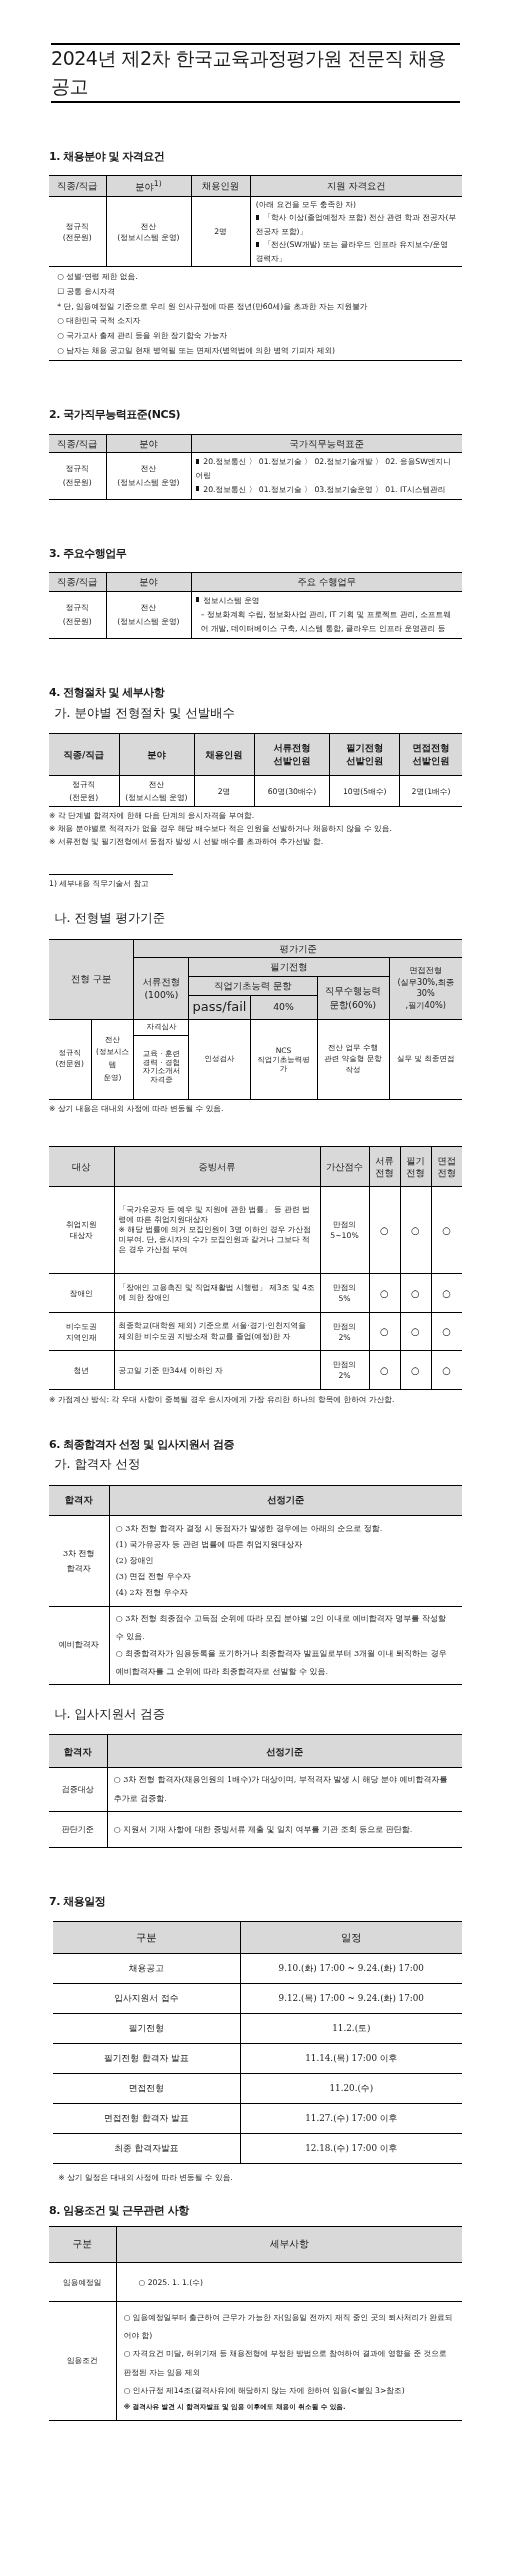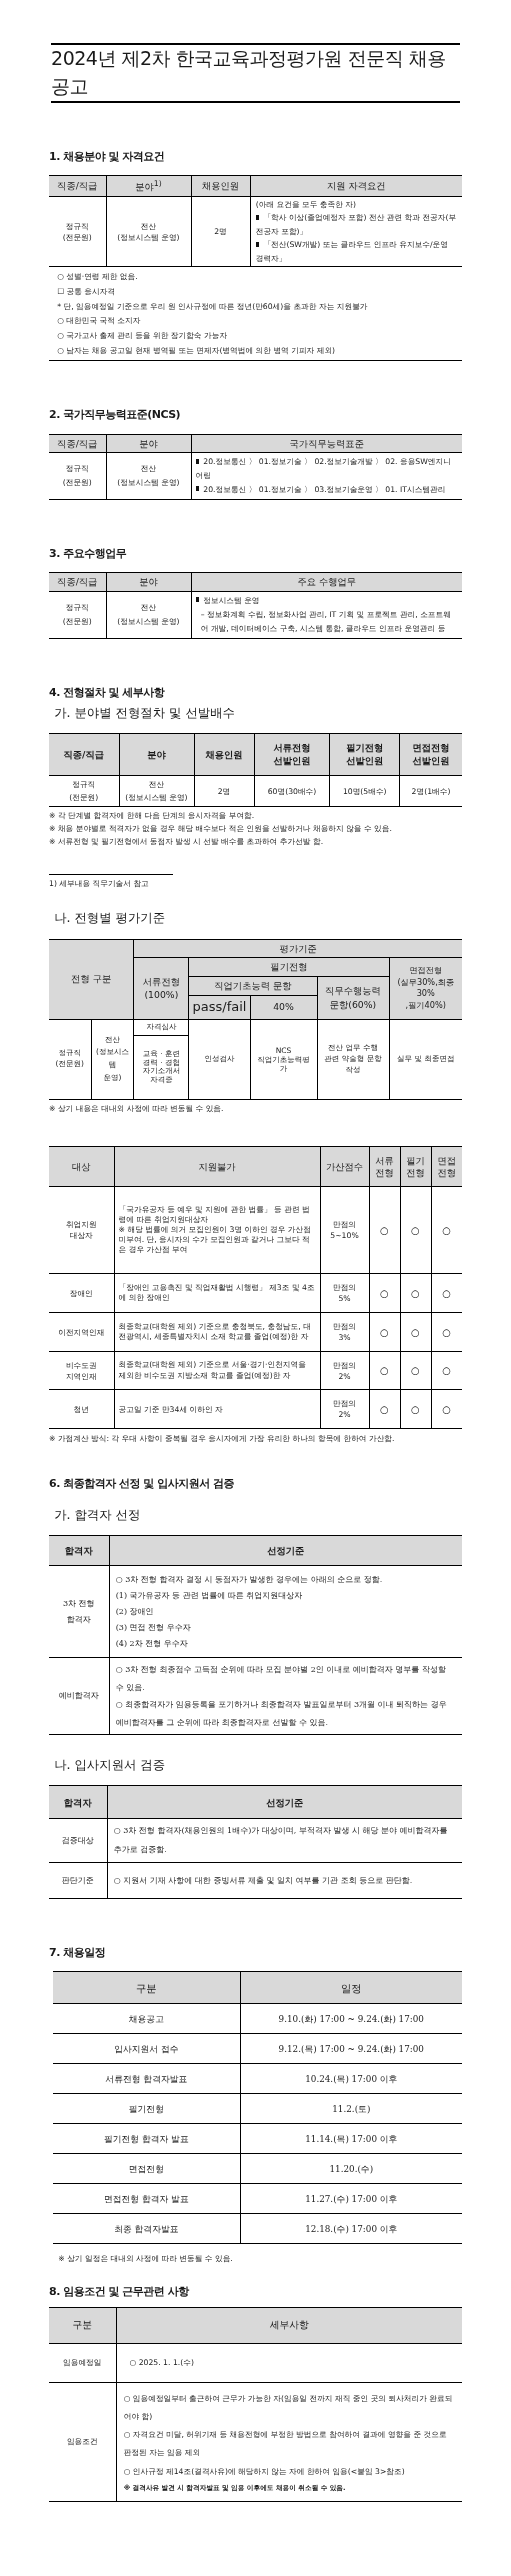--- a/index.html
+++ b/index.html
@@ -214,21 +214,21 @@
   </tbody>
     </table>
   <div class="note">※ 상기 내용은 대내외 사정에 따라 변동될 수 있음.</div>
 
   <div class="gap-m"></div>
 
   <table class="tb" style="font-size:7.7px">
     <tbody>
         <tr>
       <th style="width:65px;height:40px">대상</th>
-      <th>지원불가</th>
+      <th>증빙서류</th>
       <th style="width:49px">가산점수</th>
       <th style="width:31px;white-space:pre-line;line-height:1.3">서류
 전형</th>
       <th style="width:31px;white-space:pre-line;line-height:1.3">필기
 전형</th>
       <th style="width:31px;white-space:pre-line;line-height:1.3">면접
 전형</th>
     </tr>
     <tr>
       <td style="white-space:pre-line">취업지원
@@ -244,29 +244,20 @@
     <tr>
       <td style="white-space:pre-line">장애인</td>
       <td class="left" style="line-height:1.4;height:39px">「장애인 고용촉진 및 직업재활법 시행령」 제3조 및 4조에 의한 장애인</td>
       <td style="white-space:pre-line">만점의
 5%</td>
       <td class="circle">○</td>
       <td class="circle">○</td>
       <td class="circle">○</td>
     </tr>
     <tr>
-      <td style="white-space:pre-line">이전지역인재</td>
-      <td class="left" style="line-height:1.4;height:39px">최종학교(대학원 제외) 기준으로 충청북도, 충청남도, 대전광역시, 세종특별자치시 소재 학교를 졸업(예정)한 자</td>
-      <td style="white-space:pre-line">만점의
-3%</td>
-      <td class="circle">○</td>
-      <td class="circle">○</td>
-      <td class="circle">○</td>
-    </tr>
-    <tr>
       <td style="white-space:pre-line">비수도권
 지역인재</td>
       <td class="left" style="line-height:1.4;height:38px">최종학교(대학원 제외) 기준으로 서울·경기·인천지역을 제외한 비수도권 지방소재 학교를 졸업(예정)한 자</td>
       <td style="white-space:pre-line">만점의
 2%</td>
       <td class="circle">○</td>
       <td class="circle">○</td>
       <td class="circle">○</td>
     </tr>
     <tr>
@@ -277,21 +268,21 @@
       <td class="circle">○</td>
       <td class="circle">○</td>
       <td class="circle">○</td>
     </tr>
   </tbody>
     </table>
   <div class="note">※ 가점계산 방식: 각 우대 사항이 중복될 경우 응시자에게 가장 유리한 하나의 항목에 한하여 가산함.</div>
 
   <div class="gap-m"></div>
 
-  <h2 class="sec" style="margin-bottom:14px">6. 최종합격자 선정 및 입사지원서 검증</h2>
+  <h2 class="sec" style="margin-bottom:2px">6. 최종합격자 선정 및 입사지원서 검증</h2>
   <h3 class="sub">가. 합격자 선정</h3>
   <table class="tb serif" style="font-size:8px">
     <tbody>
         <tr>
       <th style="width:60px;height:30px" class="bold">합격자</th>
       <th class="bold">선정기준</th>
     </tr>
     <tr>
       <td style="white-space:pre-line;line-height:1.9">3차 전형
 합격자</td>
@@ -343,24 +334,20 @@
     </tr>
     <tr>
           <td style="height:30px">채용공고</td>
           <td>9.10.(화) 17:00 ~ 9.24.(화) 17:00</td>
         </tr>
     <tr>
           <td style="height:30px">입사지원서 접수</td>
           <td>9.12.(목) 17:00 ~ 9.24.(화) 17:00</td>
         </tr>
     <tr>
-          <td style="height:30px">서류전형 합격자발표</td>
-          <td>10.24.(목) 17:00 이후</td>
-        </tr>
-    <tr>
           <td style="height:30px">필기전형</td>
           <td>11.2.(토)</td>
         </tr>
     <tr>
           <td style="height:30px">필기전형 합격자 발표</td>
           <td>11.14.(목) 17:00 이후</td>
         </tr>
     <tr>
           <td style="height:30px">면접전형</td>
           <td>11.20.(수)</td>
@@ -381,21 +368,21 @@
 
   <h2 class="sec" style="margin-bottom:7.2px">8. 임용조건 및 근무관련 사항</h2>
   <table class="tb" style="font-size:7.7px">
     <tbody>
         <tr>
       <th style="width:67px;height:36px;font-size:9.8px">구분</th>
       <th style="font-size:9.8px">세부사항</th>
     </tr>
     <tr>
       <td style="height:39px">임용예정일</td>
-      <td class="left" style="padding-left:13px">○ 2025. 1. 1.(수)</td>
+      <td class="left" style="padding-left:22px">○ 2025. 1. 1.(수)</td>
     </tr>
     <tr>
       <td>임용조건</td>
       <td class="left" style="line-height:2.35;padding:7.2px 7.2px 4.1px 7.2px">
         <div>○ 임용예정일부터 출근하여 근무가 가능한 자(임용일 전까지 재직 중인 곳의 퇴사처리가 완료되어야 함)</div>
         <div>○ 자격요건 미달, 허위기재 등 채용전형에 부정한 방법으로 참여하여 결과에 영향을 준 것으로 판정된 자는 임용 제외</div>
         <div>○ 인사규정 제14조(결격사유)에 해당하지 않는 자에 한하여 임용(&lt;붙임 3&gt;참조)</div>
         <div class="small-bold">※ 결격사유 발견 시 합격자발표 및 임용 이후에도 채용이 취소될 수 있음.</div>
       </td>
     </tr>

